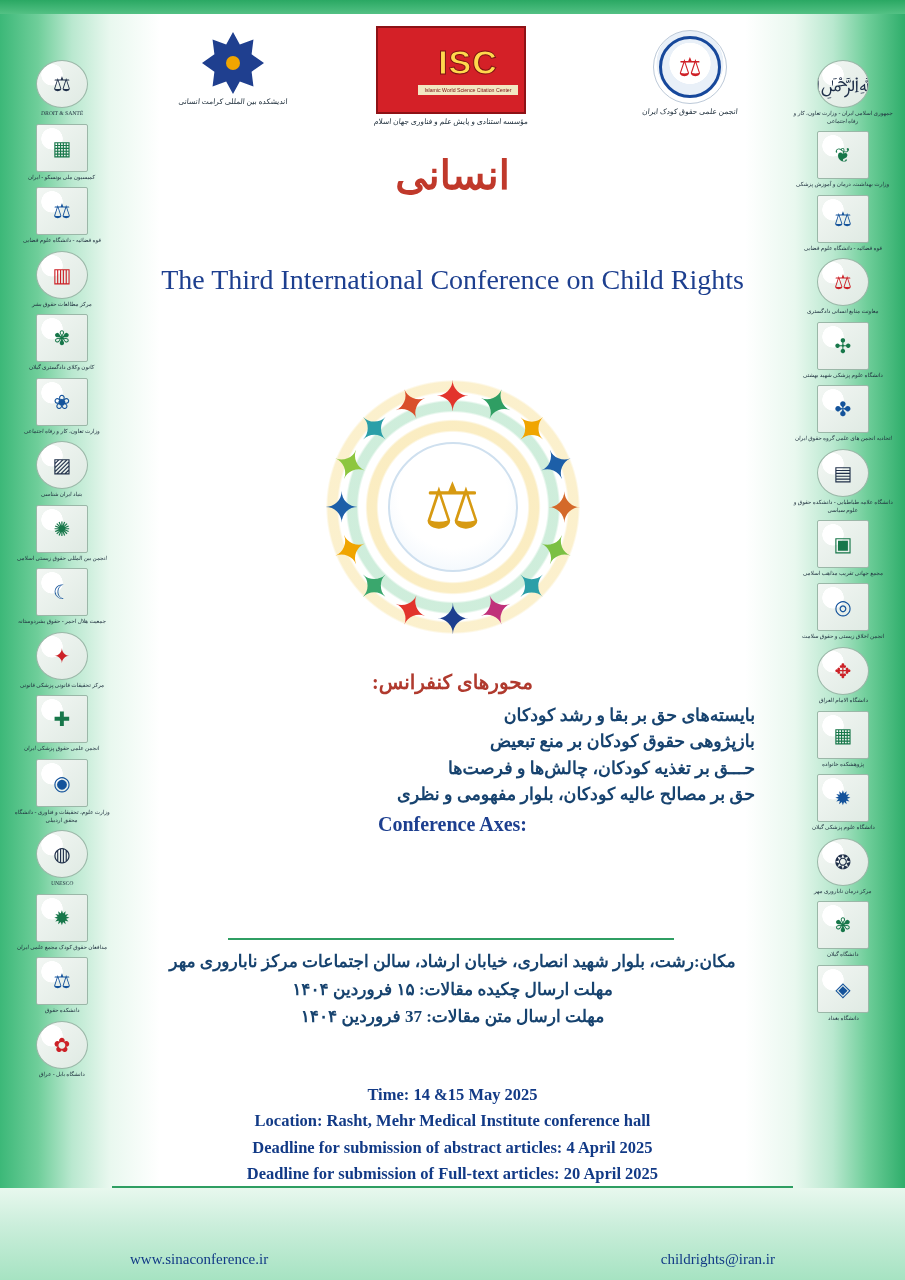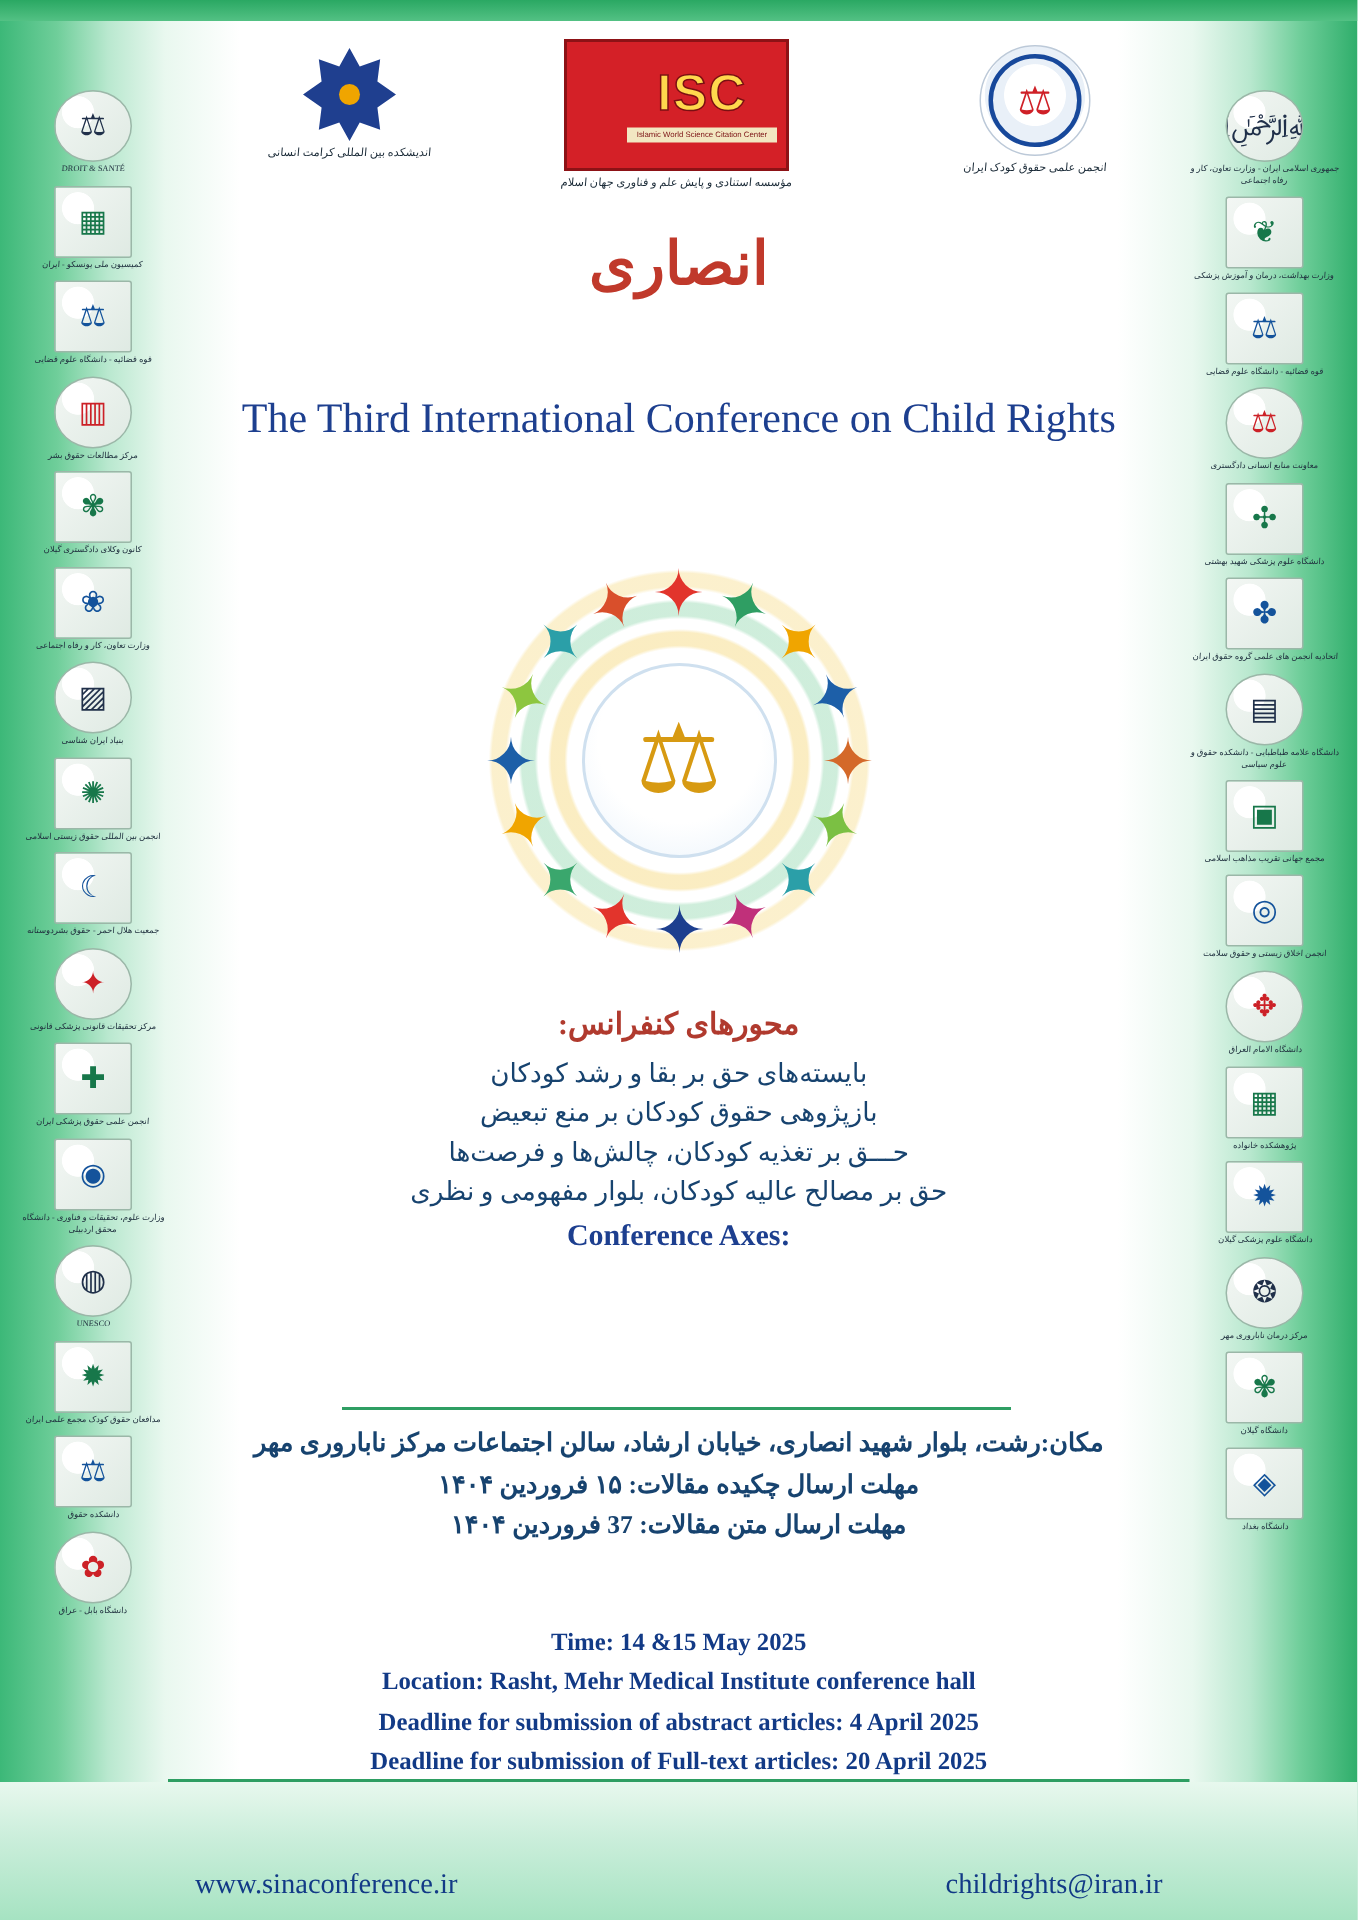--- a/index.html
+++ b/index.html
@@ -156,22 +156,22 @@
     font-size:42px; line-height:46px; text-align:center;
   }
 
   
   .axes-title {
     position:absolute; top:670px; left:0; right:0; text-align:center;
     font-size:20px; font-weight:bold; color:#b03a2e; direction:rtl;
   }
   .axes-list {
     position:absolute; top:702px; left:150px; right:150px;
-    text-align:center; direction:rtl; color:#17436f;
-    font-size:17.5px; font-weight:normal; line-height:1.5;
+    text-align:right; direction:rtl; color:#17436f;
+    font-size:17.5px; font-weight:bold; line-height:1.5;
   }
   .axes-en {
     position:absolute; top:813px; left:0; right:0; text-align:center;
     font-size:20px; font-weight:bold; color:#1d3f8f;
   }
 
   
   .info-rule {
     position:absolute; top:938px; left:228px; width:446px; height:2px; background:#2f9e63;
   }
@@ -188,21 +188,21 @@
 
   
   .addr {
     position:absolute; bottom:48px; left:118px; right:118px;
     direction:rtl; text-align:center; color:#174b2f;
     font-size:13.5px; font-weight:bold; line-height:1.6;
   }
   .footer-links {
     position:absolute; bottom:12px; left:130px; right:130px;
     display:flex; justify-content:space-between; align-items:center;
-    color:#123a86; font-size:19px;
+    color:#123a86; font-size:15px;
   }
   .footer-links a { color:#123a86; text-decoration:none; }
 </style>
 </head>
 <body>
 
 <div class="poster">
   <div class="band-top"></div>
 
   <div class="header-row">
@@ -351,21 +351,21 @@
       <div class="logo-item">
         <div class="logo-mark sq c-green">✾</div>
         <div class="logo-cap">دانشگاه گیلان</div>
       </div>
       <div class="logo-item">
         <div class="logo-mark sq c-blue">◈</div>
         <div class="logo-cap">دانشگاه بغداد</div>
       </div>
     </div>
 
-  <div class="title-fa1">انصاری</div>
+  <div class="title-fa1">انسانی</div>
   <div class="title-en">The Third  International Conference on Child Rights</div>
 
   <div class="emblem">
     <div class="rings"></div>
     <div id="people-ring">
         <div class="person" style="transform: translate(6.73556e-15px, -110px) rotate(0deg); color: rgb(226, 52, 44);">✦</div>
         <div class="person" style="transform: translate(42.0952px, -101.627px) rotate(22.5deg); color: rgb(47, 158, 99);">✦</div>
         <div class="person" style="transform: translate(77.7817px, -77.7817px) rotate(45deg); color: rgb(240, 165, 0);">✦</div>
         <div class="person" style="transform: translate(101.627px, -42.0952px) rotate(67.5deg); color: rgb(29, 95, 168);">✦</div>
         <div class="person" style="transform: translate(110px, 0px) rotate(90deg); color: rgb(212, 105, 42);">✦</div>

